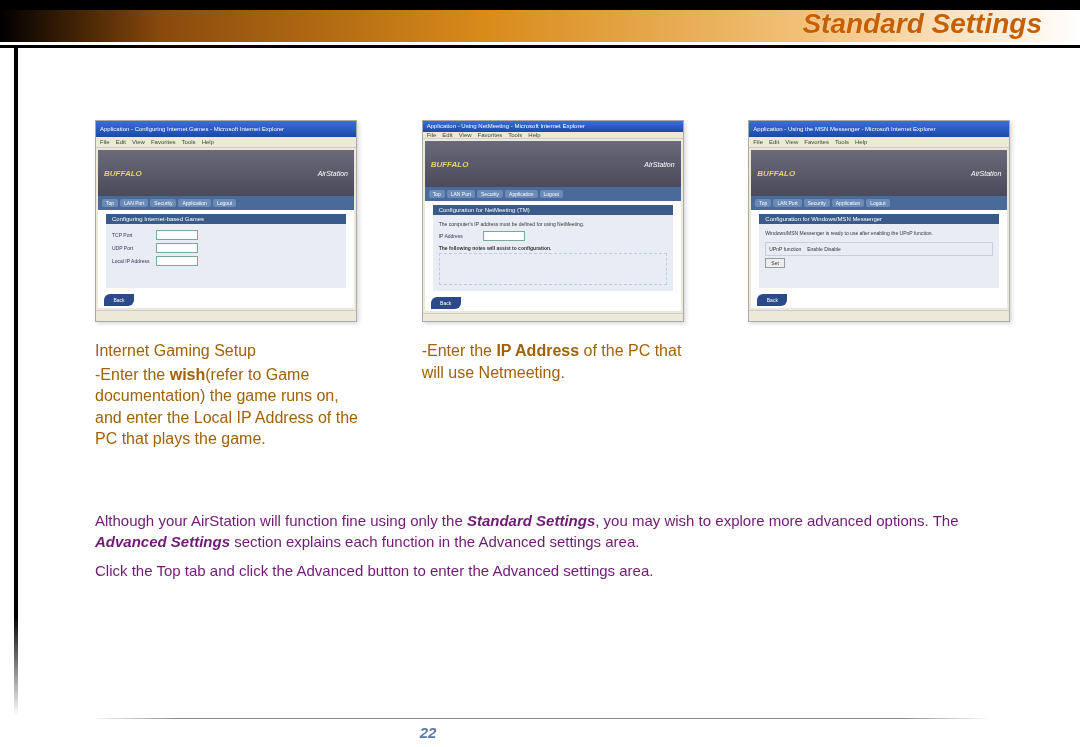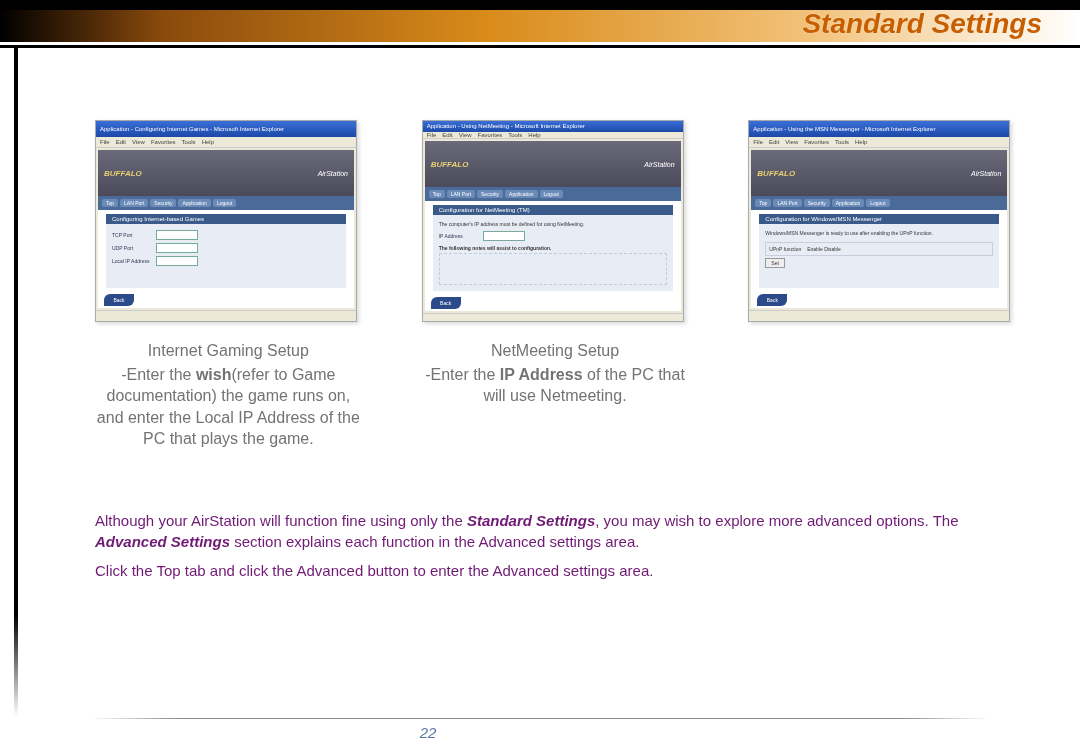--- a/index.html
+++ b/index.html
@@ -147,23 +147,22 @@
     margin: 2px 0 2px 6px;
     color: #fff;
     font-size: 5px;
     display:flex;
     align-items:center;
     justify-content:center;
   }
   .ss-status { height: 10px; background:#ece9d8; border-top:1px solid #ccc; }
   .caption {
     font-size: 16px;
-    color: #737373;
+    color: #a16207;
     line-height: 1.35;
-    text-align: center;
   }
   .caption .title-line { margin-bottom: 2px; }
   .bottom-text {
     font-size: 15px;
     color: #701a75;
     line-height: 1.4;
     margin-top: 20px;
   }
   .bottom-rule {
     position: absolute;
@@ -173,21 +172,21 @@
     height: 1px;
     background: linear-gradient(to right, rgba(0,0,0,0) 0%, #888 10%, #888 90%, rgba(0,0,0,0) 100%);
   }
   .page-number {
     position: absolute;
     bottom: 6px;
     left: 0;
     width: 856px;
     text-align: center;
     font-style: italic;
-    font-weight: normal;
+    font-weight: bold;
     color: #5a7aa8;
     font-size: 15px;
   }
   .bi { font-style: italic; font-weight: bold; }
   .b { font-weight: bold; }
 </style>
 </head>
 <body>
 
 <div class="top-band">
@@ -282,21 +281,20 @@
                 <span class="ss-field-input"></span>
               </div>
             <div style="margin-top:4px;font-weight:bold;">The following notes will assist to configuration.</div>
             <div style="height:30px;border:1px dashed #bcd;margin-top:2px;"></div>
           </div>
           <div class="ss-back-btn">Back</div>
         </div>
         <div class="ss-status"></div>
       </div>
       <div class="caption">
-        <div class="title-line">NetMeeting Setup</div>
         <span>-Enter the </span><span class="b">IP Address</span><span> of the PC that will use Netmeeting.</span>
       </div>
     </div>
 
     <div class="col">
       <div class="screenshot">
         <div class="ss-titlebar">Application - Using the MSN Messenger - Microsoft Internet Explorer</div>
         <div class="ss-menubar">
           <span>File</span>
           <span>Edit</span>

